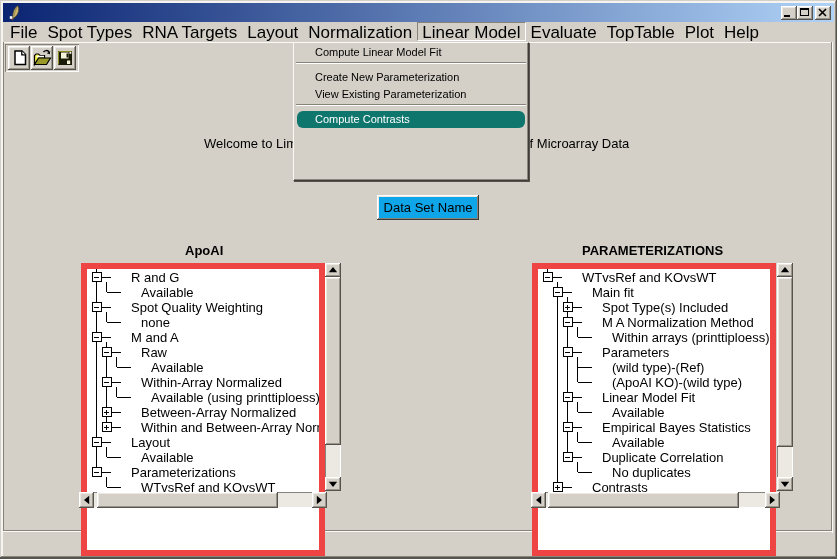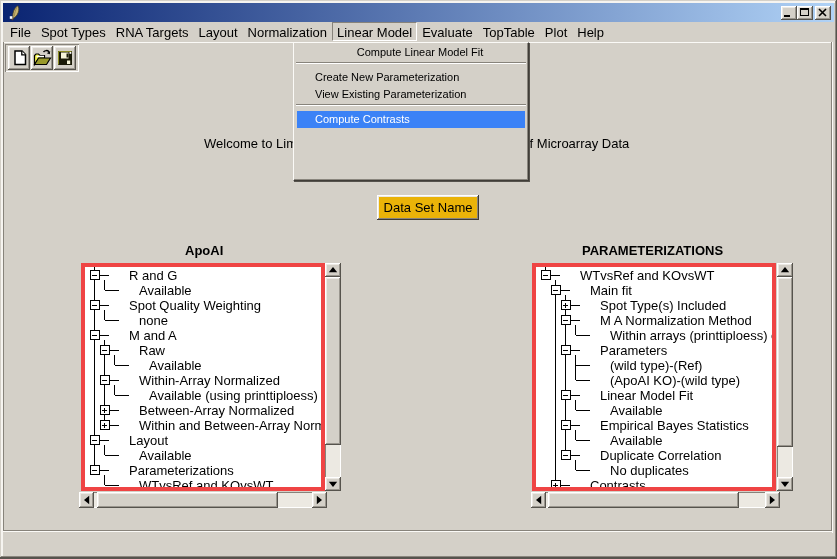--- a/index.html
+++ b/index.html
@@ -18,64 +18,64 @@
 
 .tbar{left:3px;top:3px;width:831px;height:19px;
   background:linear-gradient(90deg,#0a2472 0%,#b0d2f6 100%);}
 .ttext{left:19px;top:1px;color:#fff;font-size:12.5px;font-weight:bold;
   white-space:pre;line-height:16px;}
 .wbtn{top:3px;width:16px;height:14px;background:#d4d0c8;
   box-shadow:inset -1px -1px 0 #56534d,inset 1px 1px 0 #fff,
   inset -2px -2px 0 #9a968e,inset 2px 2px 0 #ece9e4;}
 
 .mbar{left:3px;top:22px;width:831px;height:19px;background:#d4d0c8;
-  font-size:13px;line-height:19px;white-space:pre;}
+  font-size:17px;line-height:19px;white-space:pre;}
 .mbar span{padding:0 5px;display:inline-block;height:17px;line-height:19px;}
 .mpressed{border:1px solid;border-color:#87837b #fff #fff #87837b;
   padding:0 4px !important;height:17px;}
 .clientline{left:3px;top:41.5px;width:829px;height:1px;background:#fbfaf7;}
 
 .cf-l{left:3px;top:42px;width:1px;height:489px;background:#87837b;}
 .cf-r1{left:831px;top:42px;width:1px;height:489px;background:#87837b;}
 .cf-r2{left:832px;top:42px;width:1px;height:491px;background:#fbfaf7;}
 .cf-b1{left:3px;top:530px;width:828px;height:1px;background:#87837b;}
 .cf-b2{left:3px;top:531px;width:830px;height:1px;background:#fbfaf7;}
 
 .tfrm{left:5px;top:44px;width:74px;height:28px;
   box-shadow:inset 1px 1px 0 #87837b,inset -1px -1px 0 #fff;}
 .tbtn{top:46px;width:22px;height:24px;background:#d4d0c8;
   box-shadow:inset -1px -1px 0 #56534d,inset 1px 1px 0 #fff,
   inset -2px -2px 0 #9a968e,inset 2px 2px 0 #ece9e4;}
 
 .welcome{left:204px;top:136px;font-size:13px;color:#000;white-space:pre;}
-.dsbtn{left:377px;top:195px;width:102px;height:25px;background:#eab308;
+.dsbtn{left:377px;top:195px;width:102px;height:25px;background:#0ea5e9;
   box-shadow:inset -1px -1px 0 #3c3a36,inset 1px 1px 0 #fff,
   inset -2px -2px 0 #87837b,inset 2px 2px 0 #ece9e4;
   font-size:13px;text-align:center;line-height:25px;}
 .hdr{font-size:13px;font-weight:bold;white-space:pre;}
 
-.tcanvas{top:263px;width:244px;height:228px;background:#fff;
-  border:4px solid #ef4444;box-sizing:border-box;overflow:hidden;}
+.tcanvas{top:263px;width:244px;height:293px;background:#fff;
+  border:6px solid #ef4444;box-sizing:border-box;overflow:hidden;}
 
 .sb{background:#ece9e2;box-shadow:inset 1px 1px 0 #87837b,inset -1px -1px 0 #fff;}
 .sbel{position:absolute;background:#d4d0c8;
   box-shadow:inset -1px -1px 0 #56534d,inset 1px 1px 0 #fff,
   inset -2px -2px 0 #9a968e,inset 2px 2px 0 #ece9e4;}
 
 .menu{left:293px;top:42px;width:236px;height:139px;background:#d4d0c8;
   box-sizing:border-box;border:1px solid;border-color:#fbfaf7 #403d38 #403d38 #fbfaf7;
   box-shadow:inset -1px -1px 0 #8a867e,1px 1px 0 #56534d;
   font-size:11px;}
 .mi{position:relative;height:17.2px;line-height:17.2px;margin:0 3px;
   padding-left:18px;white-space:pre;}
 .msep{height:8px;position:relative;margin:0 2px;}
 .msep div{position:absolute;top:1px;left:0;right:0;height:1px;background:#87837b;}
 .msep div+div{top:2px;background:#fff;}
-.mhl{background:#3b82f6;color:#fff;}
-.mitop{padding-top:0.5px;text-align:center;}
+.mhl{background:#0f766e;color:#fff;border-radius:6px;}
+.mitop{padding-top:0.5px;}
 text{font-family:"Liberation Sans",sans-serif;font-size:13px;}
 </style>
 </head>
 <body>
 
 <div class="abs win-top"></div>
 <div class="abs win-top2"></div>
 <div class="abs win-left"></div>
 <div class="abs win-left2"></div>
 <div class="abs win-right1"></div>

